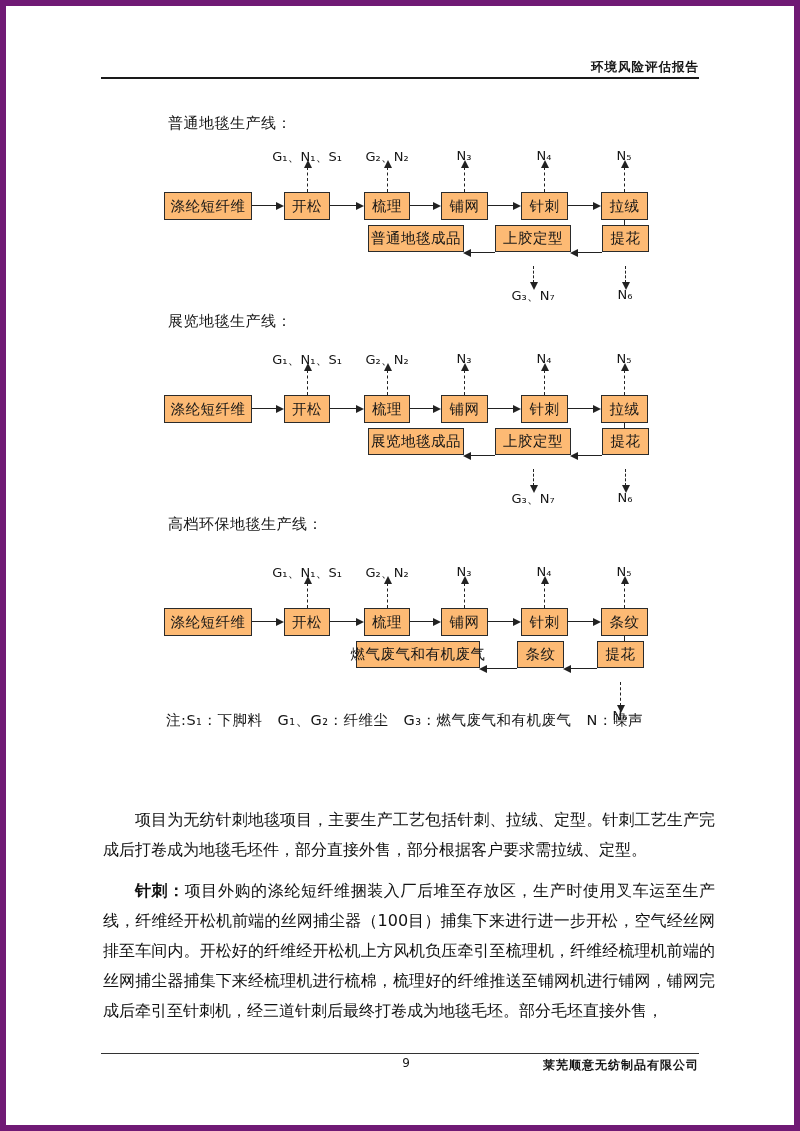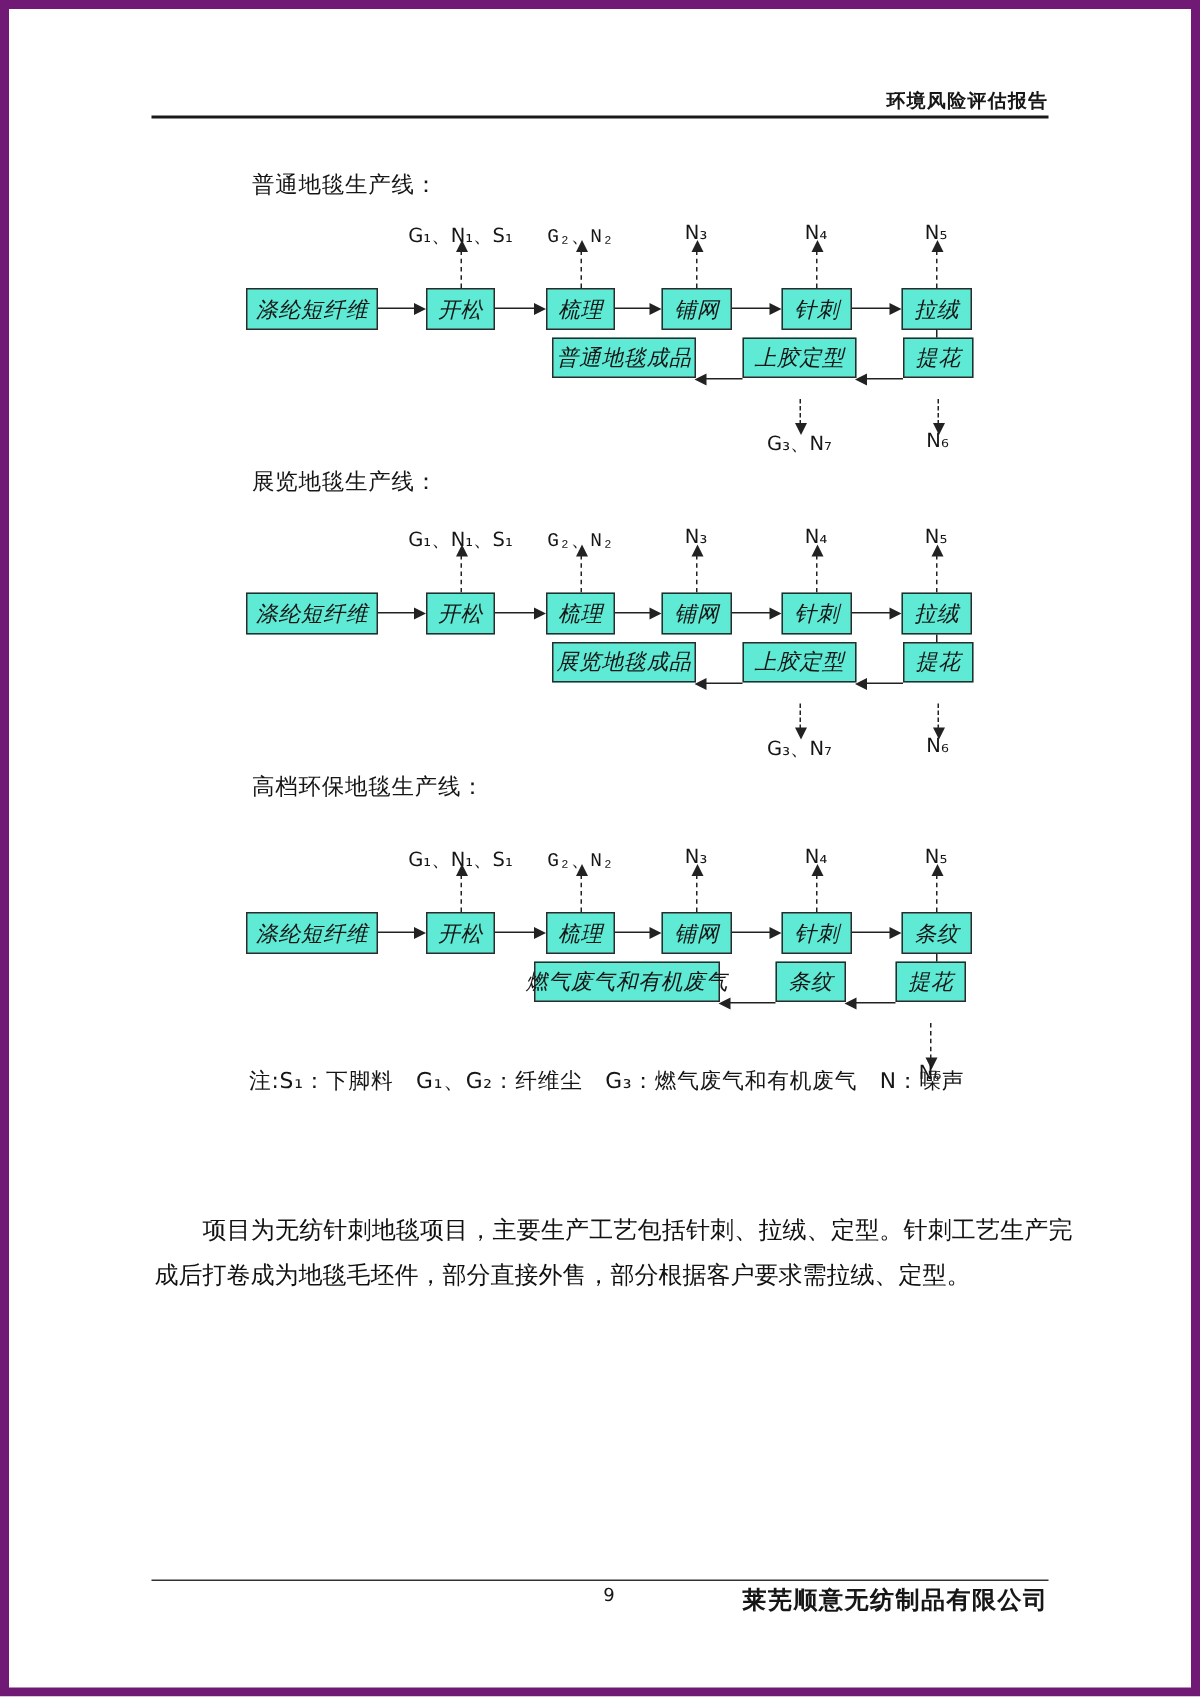--- a/index.html
+++ b/index.html
@@ -4,52 +4,52 @@
 <style>
   html,body{margin:0;padding:0;background:#fff;}
   .page{position:relative;width:800px;height:1131px;background:#fff;overflow:hidden;
         font-family:"DejaVu Sans",sans-serif;color:#161616;box-sizing:border-box;border:6px solid #701a75;}
 
   
   .hdr-title{position:absolute;right:95px;top:53px;font-size:12.5px;font-weight:bold;letter-spacing:1px;}
   .hdr-rule{position:absolute;left:95px;right:95px;top:71px;height:2px;background:#1a1a1a;}
   .ftr-rule{position:absolute;left:95px;right:95px;top:1047px;height:1px;background:#333;}
   .ftr-page{position:absolute;left:0;top:1050px;width:800px;text-align:center;font-size:12px;}
-  .ftr-co{position:absolute;right:95px;top:1051px;font-size:16px;font-weight:bold;letter-spacing:1px;margin-left:36px;}
+  .ftr-co{position:absolute;right:95px;top:1051px;font-size:12px;font-weight:bold;letter-spacing:1px;margin-left:36px;}
 
   
   .sec-h{position:absolute;left:162px;font-size:15px;letter-spacing:.5px;}
   .note{position:absolute;left:160px;top:705px;font-size:14.5px;letter-spacing:.5px;}
   .fig-cap{position:absolute;left:0;top:772px;width:800px;text-align:center;font-size:17px;font-weight:bold;letter-spacing:2px;}
 
   
   .bodytxt{position:absolute;left:97px;top:799px;width:612px;font-size:16px;line-height:30px;
            text-align:justify;color:#111;}
   .bodytxt p{margin:0;text-indent:2em;}
   .bodytxt p.p2{margin-top:11px;}
   .bold{font-weight:bold;}
 
   
   .chart{position:absolute;left:0;width:800px;height:165px;}
-  .bx{position:absolute;box-sizing:border-box;border:1.5px solid #2b2b2b;background:#5eead4;height:28px;
-      display:flex;align-items:center;justify-content:center;font-size:14.5px;letter-spacing:.5px;white-space:nowrap;font-style:italic;}
+  .bx{position:absolute;box-sizing:border-box;border:1.5px solid #2b2b2b;background:#fdba74;height:28px;
+      display:flex;align-items:center;justify-content:center;font-size:14.5px;letter-spacing:.5px;white-space:nowrap;}
   .r1{top:46px;}
   .r2{top:79px;height:27px;}
   .bx-input{left:158px;width:88px;}
   .bx-s1{left:278px;width:46px;}
   .bx-s2{left:358px;width:46px;}
   .bx-s3{left:435px;width:47px;}
   .bx-s4{left:515px;width:47px;}
   .bx-s5{left:595px;width:47px;}
   .bx-prod{left:362px;width:96px;}
   .bx-mid{left:489px;width:76px;}
   .bx-end{left:596px;width:47px;}
 
   .em{position:absolute;top:2px;font-size:13px;white-space:nowrap;transform:translateX(-50%);}
-  .em1{left:301px;} .em2{left:381px;font-family:Liberation Mono, monospace;} .em3{left:458px;text-align:right;} .em4{left:538px;} .em5{left:618px;}
+  .em1{left:301px;} .em2{left:381px;} .em3{left:458px;text-align:right;} .em4{left:538px;} .em5{left:618px;}
   .emb{top:141px;}
   .em-g3{left:527px;} .em-n6{left:619px;}
 
   
   .ar{position:absolute;}
   .ar-r{border-top:1.5px solid #222;height:0;top:59px;}
   .ar-r::after{content:"";position:absolute;right:-7px;top:-4.5px;width:0;height:0;
                border-top:4px solid transparent;border-bottom:4px solid transparent;border-left:8px solid #222;}
   .ar-l{border-top:1.5px solid #222;height:0;top:106px;}
   .ar-l::before{content:"";position:absolute;left:-7px;top:-4.5px;width:0;height:0;
@@ -190,19 +190,20 @@
     <div class="ar ar-l la2"></div>
     <div class="ar ar-dd dd2"></div>
     <div class="em emb em-n6">N₆</div>
   </div>
 
   <div class="note">注:S₁：下脚料　G₁、G₂：纤维尘　G₃：燃气废气和有机废气　N：噪声</div>
 
 
   <div class="bodytxt">
     <p class="p1">项目为无纺针刺地毯项目，主要生产工艺包括针刺、拉绒、定型。针刺工艺生产完成后打卷成为地毯毛坯件，部分直接外售，部分根据客户要求需拉绒、定型。</p>
+    <p class="p2"><span class="bold">针刺：</span><span>项目外购的涤纶短纤维捆装入厂后堆至存放区，生产时使用叉车运至生产线，纤维经开松机前端的丝网捕尘器（100目）捕集下来进行进一步开松，空气经丝网排至车间内。开松好的纤维经开松机上方风机负压牵引至梳理机，纤维经梳理机前端的丝网捕尘器捕集下来经梳理机进行梳棉，梳理好的纤维推送至铺网机进行铺网，铺网完成后牵引至针刺机，经三道针刺后最终打卷成为地毯毛坯。部分毛坯直接外售，</span></p>
   </div>
 
   <div class="ftr-rule"></div>
   <div class="ftr-page">9</div>
   <div class="ftr-co">莱芜顺意无纺制品有限公司</div>
 
 </div>
 
 </body></html>

